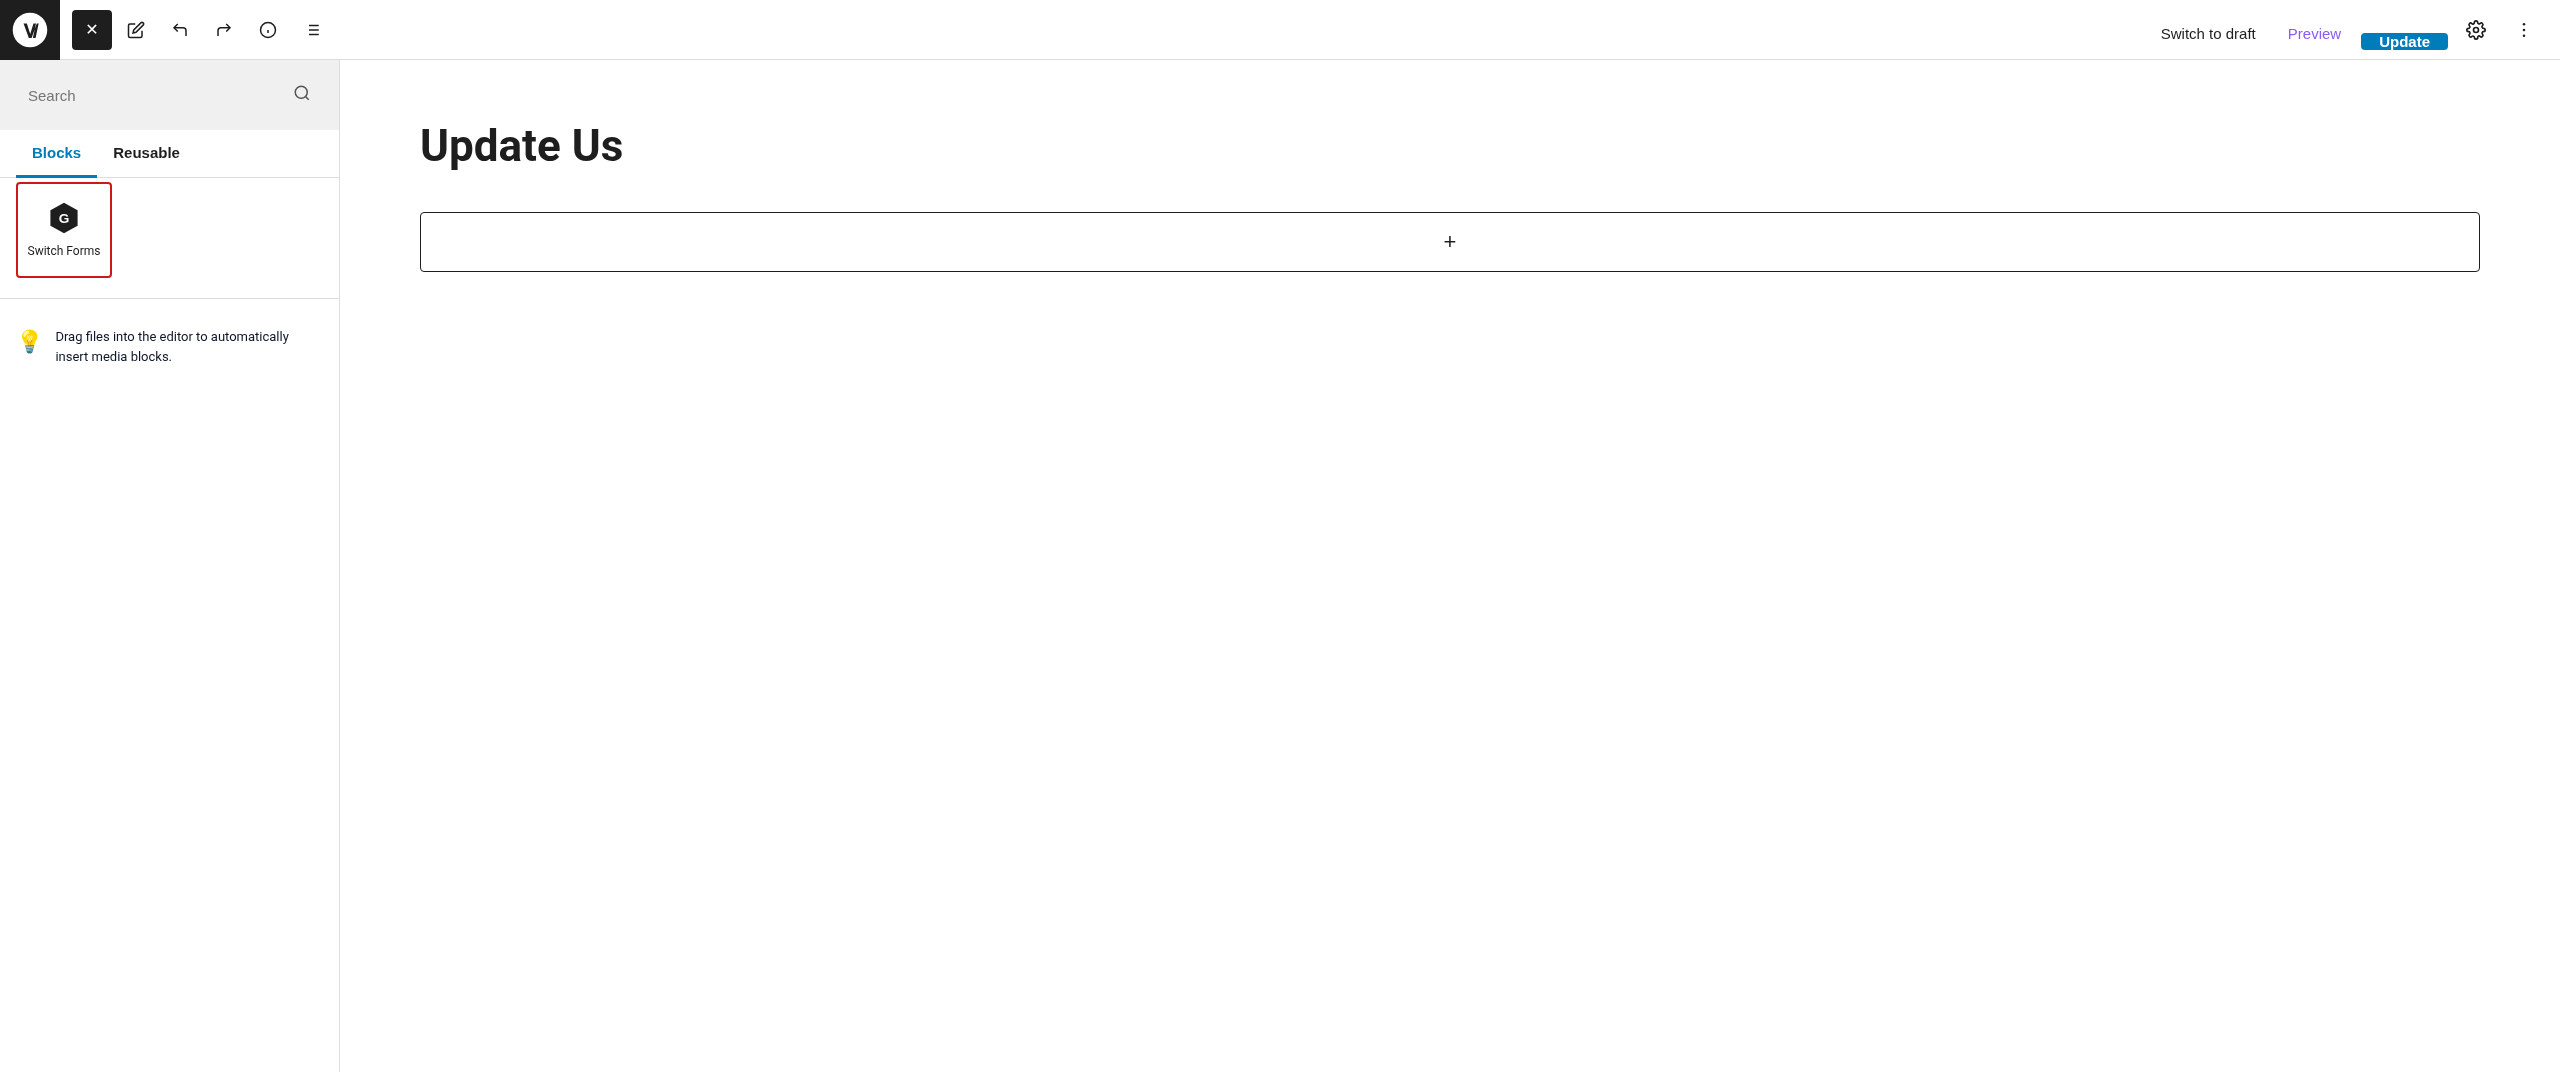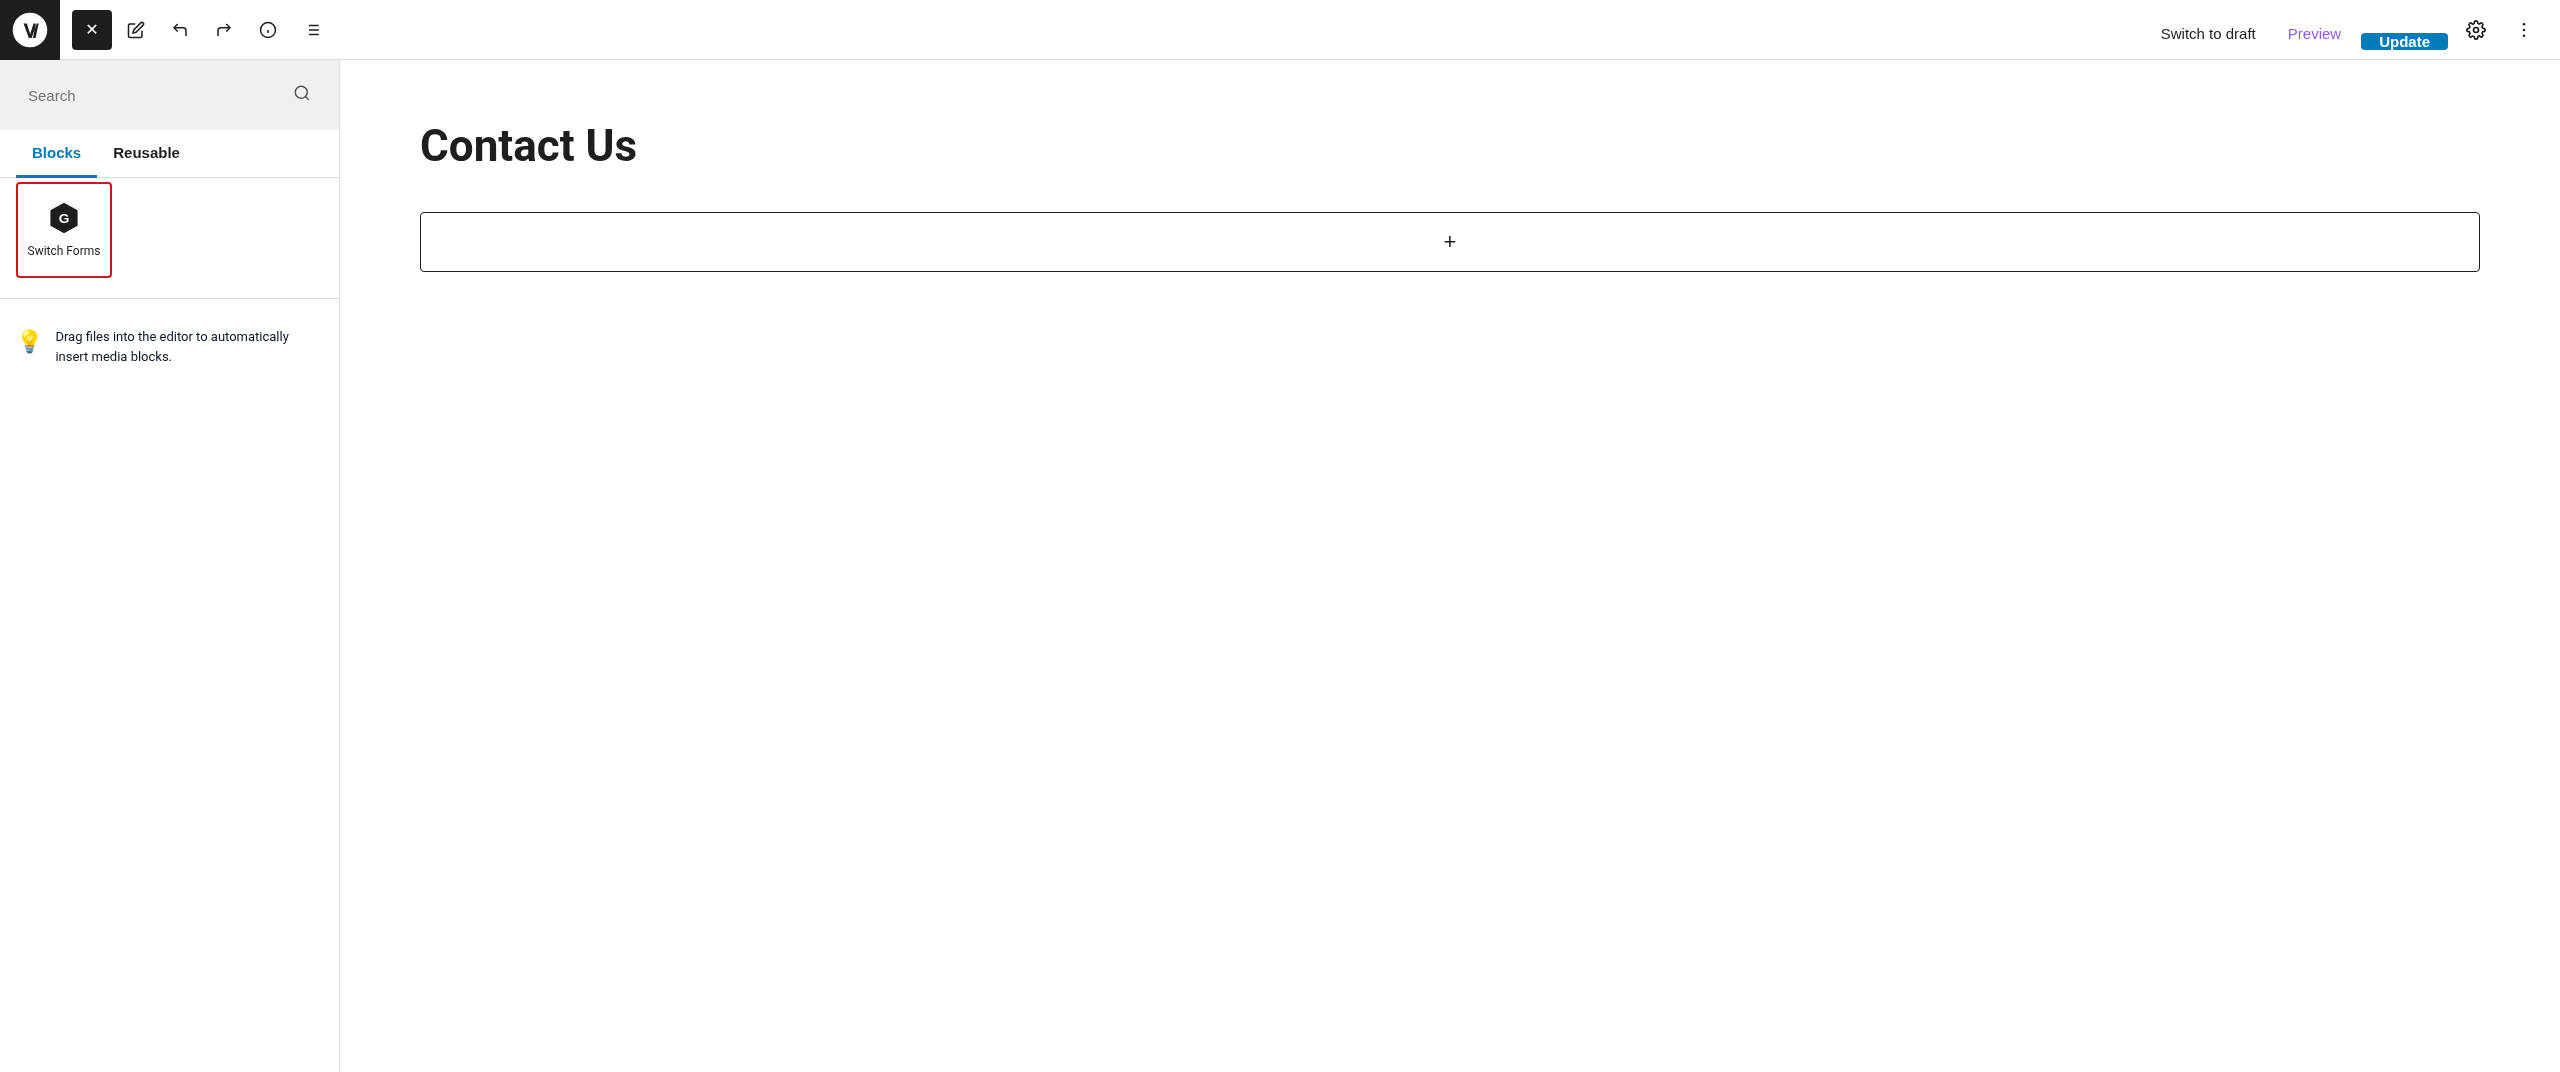--- a/index.html
+++ b/index.html
@@ -364,19 +364,19 @@
 
     <div style="border-top: 1px solid #ddd; margin-top: 16px;"></div>
 
     <div class="tip-section">
       <span class="tip-icon">💡</span>
       <span class="tip-text">Drag files into the editor to automatically insert media blocks.</span>
     </div>
   </div>
 
   <div class="content-area">
-    <h1 class="page-title">Contact Us</h1>
+    <h1 class="page-title">Update Us</h1>
     <button class="add-block-btn">
       <span>+</span>
     </button>
   </div>
 
 </div>
 
 </body></html>

